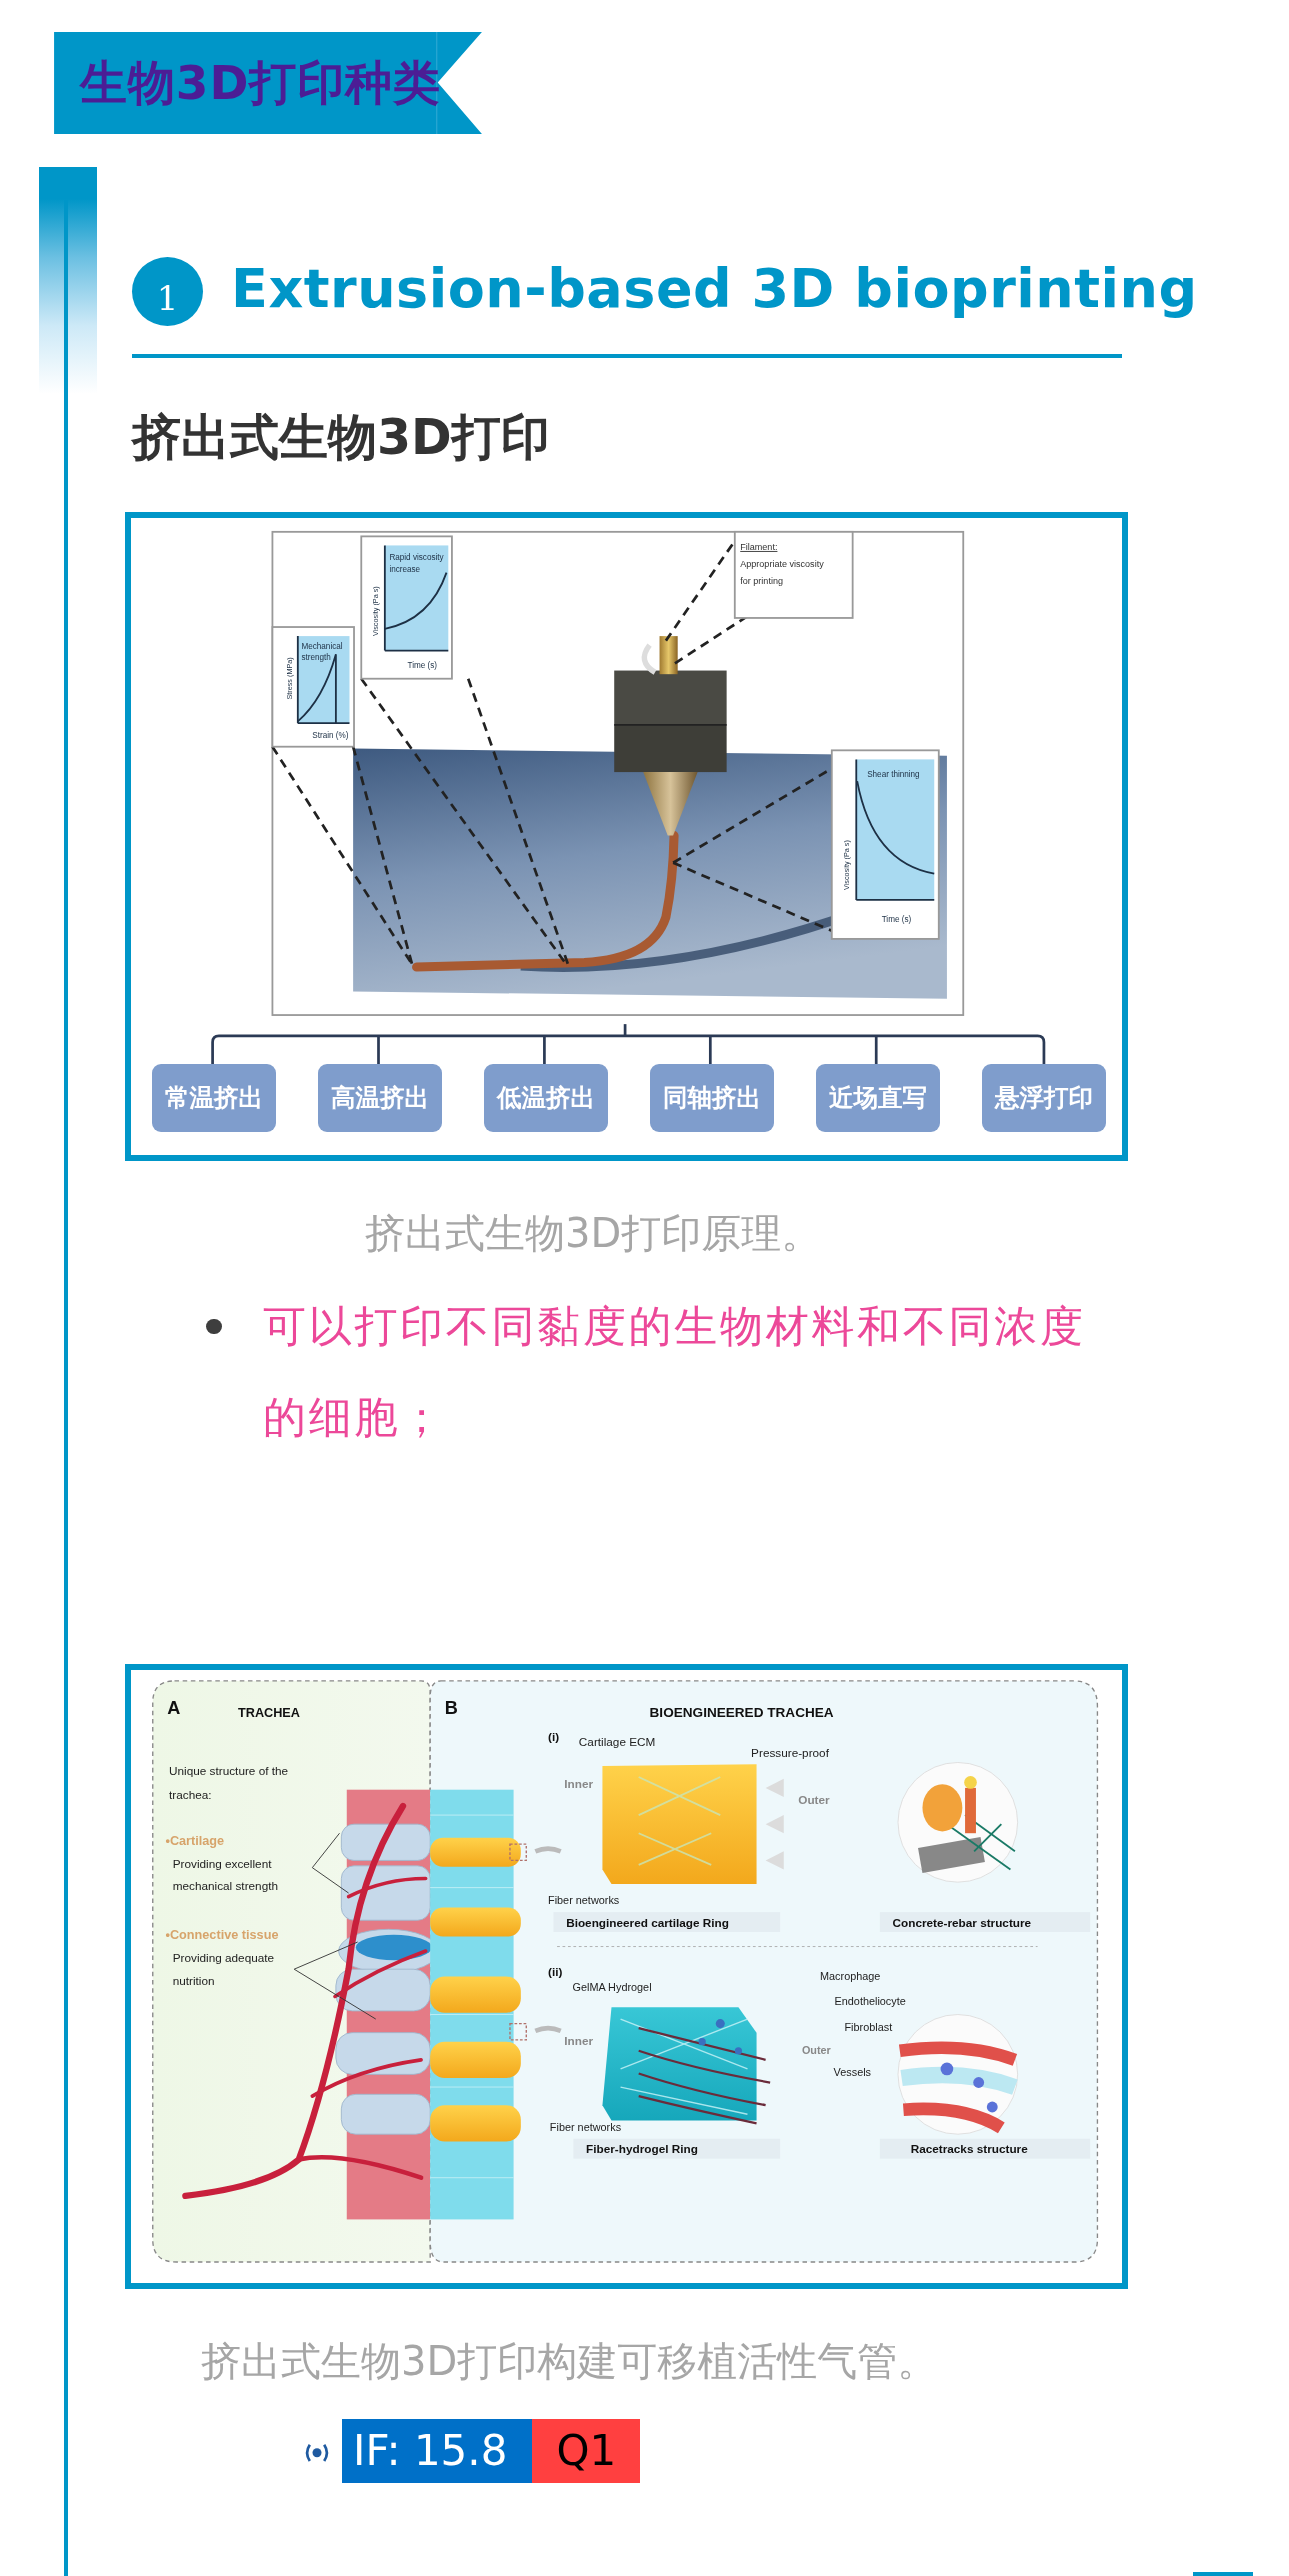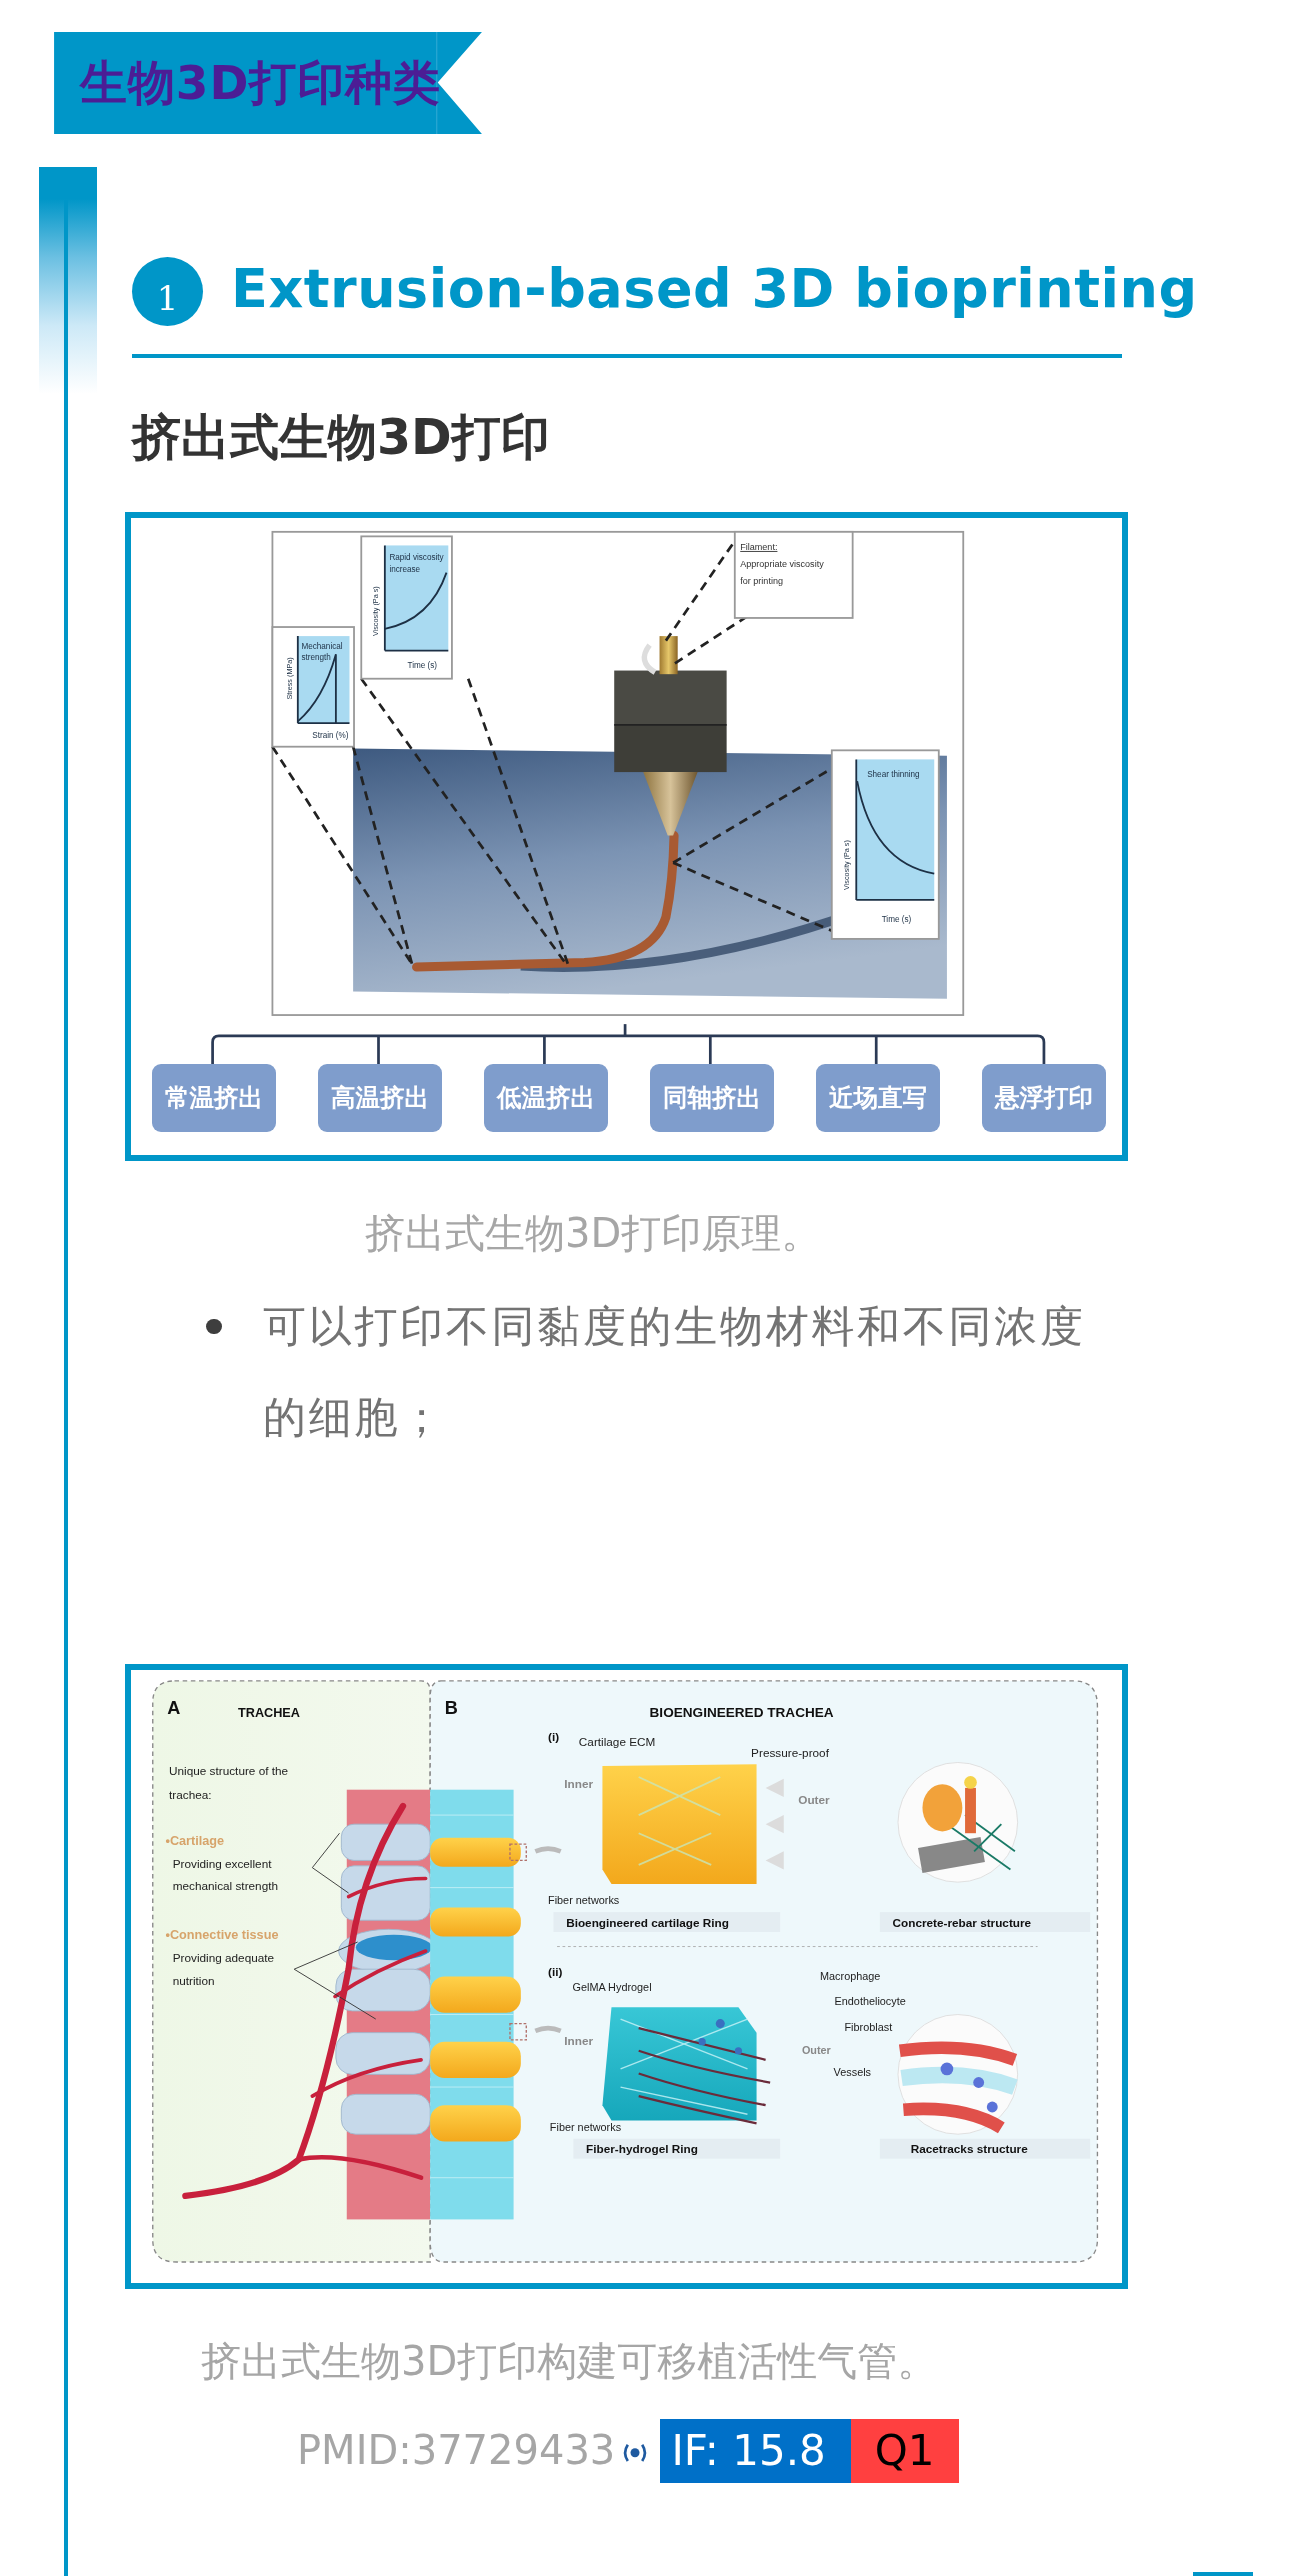--- a/index.html
+++ b/index.html
@@ -31,21 +31,21 @@
   
   .frame { border:6.3px solid #0096c8; background:#fff; box-sizing:border-box; overflow:hidden; }
   .fig1 { left:125px; top:512px; width:1003px; height:649px; }
   .fig2 { left:125px; top:1664px; width:1003px; height:625px; }
 
   .caption { color:#a6a6a6; font-size:40px; white-space:nowrap; line-height:54px; }
   .cap1 { left:365px; top:1206px; }
   .cap2 { left:201px; top:2334px; }
 
   .bullets { left:190px; top:1281px; width:934px; margin:0; padding:0; list-style:none; }
-  .bullets li { position:relative; padding-left:73px; color:#737373; font-size:43px; line-height:91px; letter-spacing:2.7px; }
+  .bullets li { position:relative; padding-left:73px; color:#ec4899; font-size:43px; line-height:91px; letter-spacing:2.7px; }
   .bullets li .dot { position:absolute; left:16.3px; top:38px; width:15.4px; height:15.4px; border-radius:50%; background:#3e3e3e; }
 
   .pmid-row { left:297px; top:2418px; height:65px; white-space:nowrap; display:flex; align-items:center; }
   .pmid-text { color:#a6a6a6; font-size:40px; line-height:65px; }
   .radio-icon { width:36px; height:36px; margin:0 7.3px 0 1.8px; }
   .if-badge { background:#0070c8; color:#fff; font-size:42px; line-height:64px; height:64px; padding:0 25px 0 11px; }
   .q-badge { background:#ff4040; color:#000; font-size:42px; line-height:64px; height:64px; padding:0 24px; }
 
   .corner-tab { left:1193px; top:2572px; width:60px; height:3.6px; background:#0096c8; }
 
@@ -341,21 +341,20 @@
         <circle cx="950" cy="482" r="6"></circle>
       </g>
     <rect x="826" y="517" width="232" height="22" fill="#e4edf2"></rect>
     <text x="860" y="533" font-size="13" font-weight="bold" fill="#111">Racetracks structure</text>
   </svg>
 </div>
 
 <div class="abs caption cap2">挤出式生物3D打印构建可移植活性气管。</div>
 
 <div class="abs pmid-row">
-  <span class="pmid-text">PMID:37729433</span>
   <svg class="radio-icon" viewBox="0 0 40 40">
     <circle cx="20" cy="22" r="5" fill="#1f5aa0"></circle>
     <path d="M12,13 Q6,22 12,31" stroke="#1f5aa0" stroke-width="3" fill="none"></path>
     <path d="M28,13 Q34,22 28,31" stroke="#1f5aa0" stroke-width="3" fill="none"></path>
   </svg>
   <span class="if-badge">IF: 15.8</span>
   <span class="q-badge">Q1</span>
 </div>
 
 <div class="abs corner-tab"></div>

